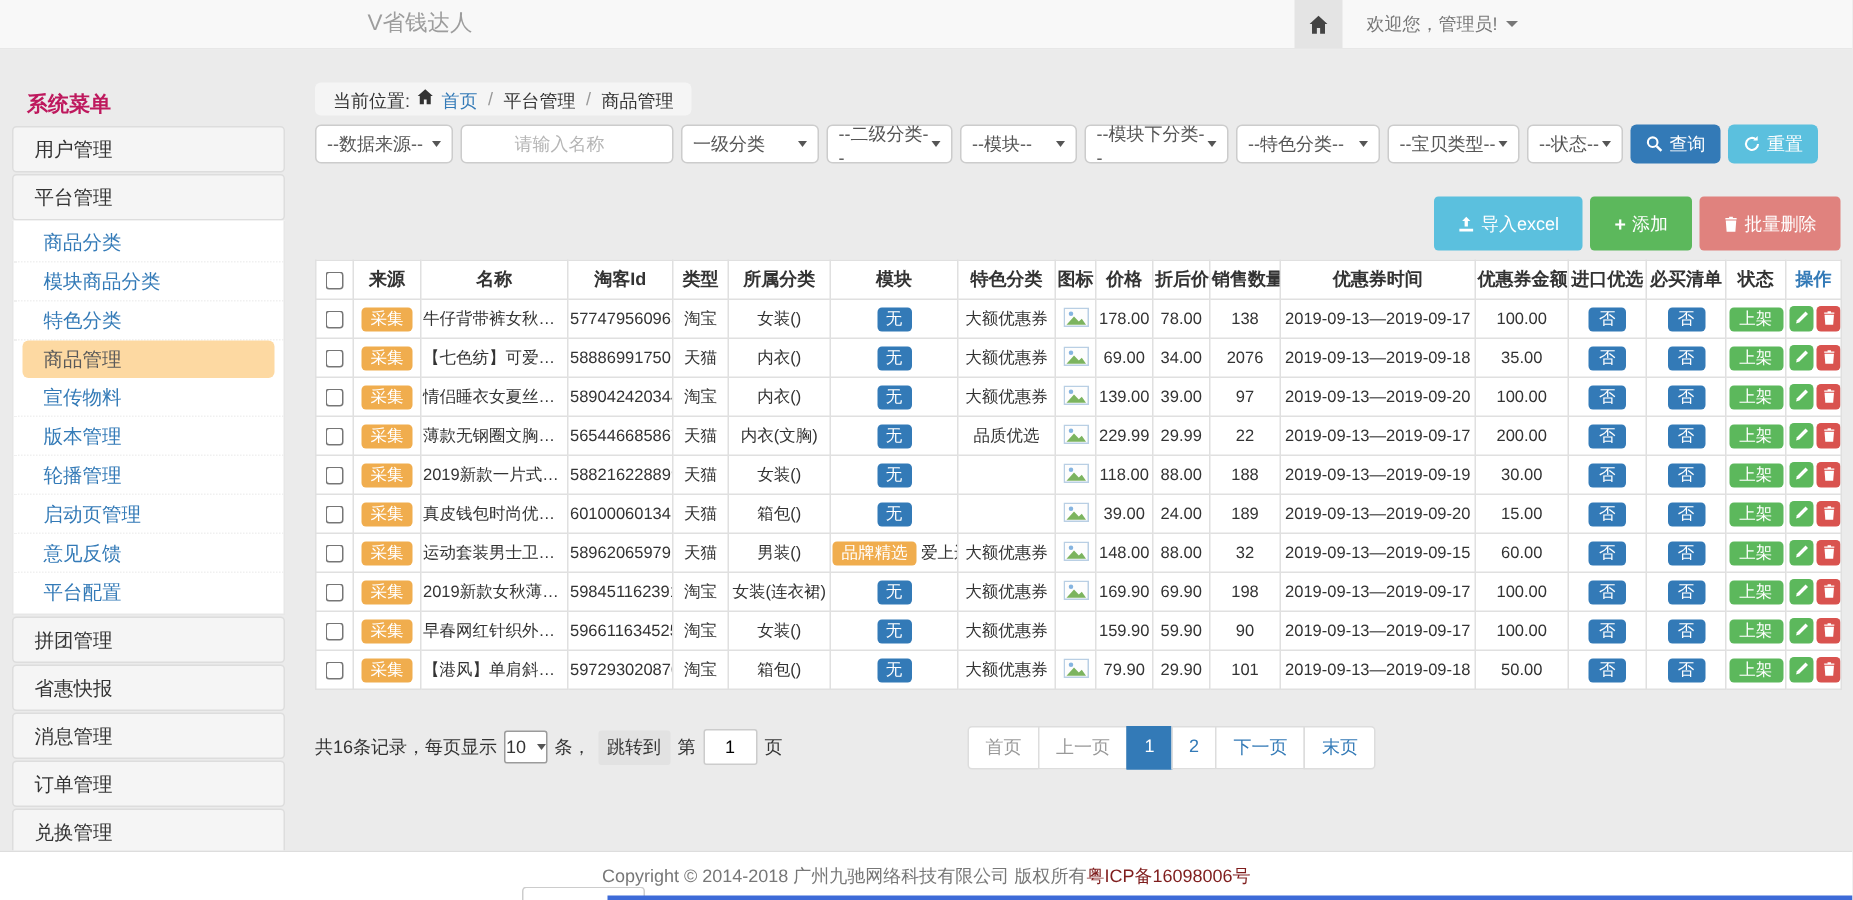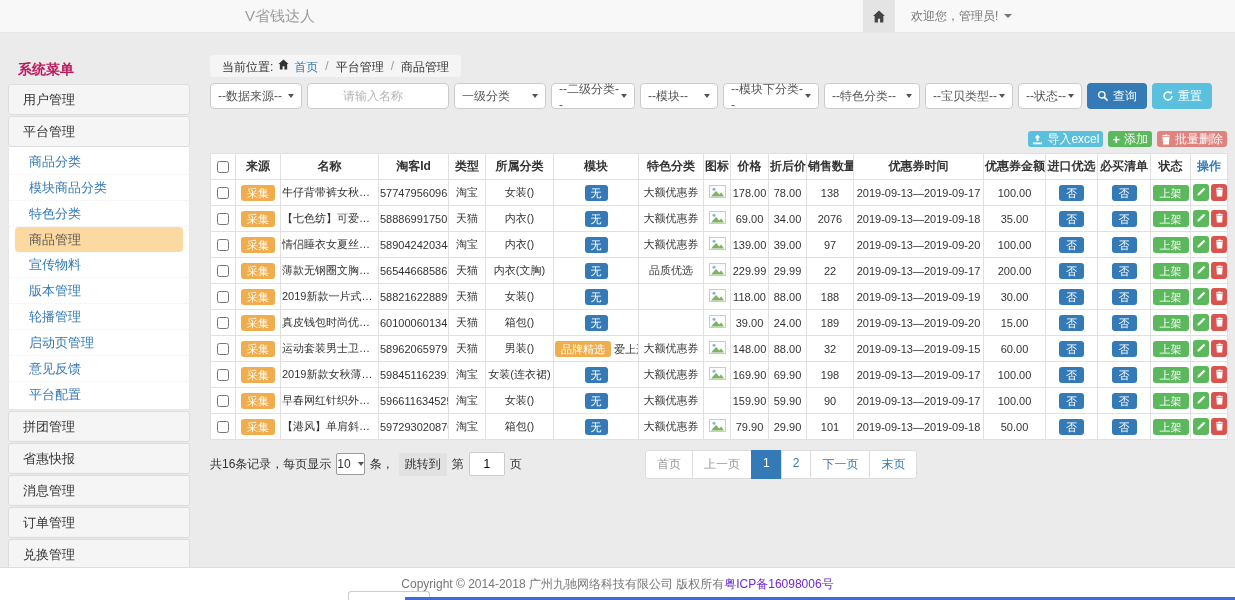--- a/index.html
+++ b/index.html
@@ -31,54 +31,54 @@
 .fselect{height:26px;background:#fff;border:1px solid #ccc;border-radius:4px;display:flex;align-items:center;justify-content:space-between;padding:0 7px;font-size:12px;color:#555;cursor:pointer;flex:none}
 .sel-caret{width:0;height:0;border-left:3.5px solid transparent;border-right:3.5px solid transparent;border-top:4px solid #555;display:inline-block}
 .finput{height:26px;border:1px solid #ccc;border-radius:4px;padding:0 8px;font-size:12px;color:#555;flex:none}
 .finput::placeholder{color:#b5b5b5}
 .btn{height:26px;border-radius:4px;color:#fff;font-size:12px;display:inline-flex;align-items:center;gap:4px;padding:0 10px}
 .btn-primary{background:#337ab7}
 .btn-info{background:#5bc0de}
 .btn-success{background:#5cb85c}
 .btn-danger-soft{background:#e0827e}
 .toolbar{display:flex;justify-content:flex-end;gap:5px;margin-top:22px}
-.toolbar .btn{height:16px;font-size:12px;padding:0 4px;border-radius:3px}
+.toolbar .btn{height:36px;font-size:12px;padding:0 16px;border-radius:3px}
 .plus{font-weight:bold;font-size:13px;line-height:1}
 
 table{border-collapse:collapse;width:1017px;margin-top:6px;background:#fff;table-layout:fixed;color:#333}
 th,td{border:1px solid #e0e0e0;text-align:center;padding:0 1px;height:26px;overflow:hidden;white-space:nowrap}
 th{font-weight:bold;font-size:12px;background:#fff}
 td{font-size:11px}
 th.op{color:#337ab7}
 .cell-name{text-overflow:ellipsis}
 .badge{display:inline-block;border-radius:3px;color:#fff;font-size:11px;padding:2px 6px;line-height:12px}
 .badge-orange{background:#f0ad4e}
 .badge-blue{background:#337ab7}
 .btn-xs{display:inline-block;border-radius:3px;color:#fff;font-size:11px;padding:2px 7px;line-height:12px}
 .btn-xs.blue{background:#337ab7}
 .btn-xs.green{background:#5cb85c}
 .icon-btn{display:inline-flex;width:16px;height:17px;border-radius:3px;align-items:center;justify-content:center;vertical-align:middle;margin:0 1px;padding:0}
 .icon-btn.green{background:#5cb85c}
 .icon-btn.red{background:#d9534f}
 .row-check{width:12px;height:12px;vertical-align:middle}
 
-.pagerow{position:relative;display:flex;align-items:center;margin-top:10px;font-size:12px;color:#333;height:28px}
+.pagerow{position:relative;display:flex;align-items:center;margin-top:24px;font-size:12px;color:#333;height:28px}
 .summary{display:inline-flex;align-items:center;gap:5px}
 .mini-select{display:inline-flex;align-items:center;gap:7px;border:1px solid #9b9b9b;background:#fff;padding:3px 0;border-radius:2px;cursor:pointer}
 .jump-chip{background:#e2e2e2;padding:3px 6px;border-radius:2px}
 .page-input{width:36px;height:24px;border:1px solid #ccc;text-align:center;font-size:12px;background:#fff;border-radius:2px}
 .pager{position:absolute;left:435px;top:0;display:flex}
 .page-btn{border:1px solid #ddd;background:#fff;padding:5px 11px;margin-left:-1px;color:#337ab7;font-size:12px}
 .page-btn.disabled{color:#999}
 .page-btn.active{background:#337ab7;color:#fff;border-color:#337ab7}
 .page-btn:first-child{border-radius:3px 0 0 3px;margin-left:0}
 .page-btn:last-child{border-radius:0 3px 3px 0}
 
 .footer{position:absolute;left:0;bottom:0;width:100%;height:33px;background:#fff;border-top:1px solid #ddd;display:flex;align-items:center;justify-content:center;font-size:12px;color:#777;z-index:2}
-.footer a{color:#6d28d9}
+.footer a{color:#7f1d1d}
 .tooltip-stub{position:absolute;left:348px;bottom:0;width:82px;height:9px;background:#fff;border:1px solid #ccc;border-bottom:none;border-radius:3px 3px 0 0;z-index:3}
 .blue-strip{position:absolute;left:405px;right:0;bottom:0;height:3px;background:#3d6bd8;z-index:4}
 </style>
 </head>
 <body>
 
 <header class="topbar">
   <span class="brand">V省钱达人</span>
   <div class="topbar-right">
     <div class="home-box">

